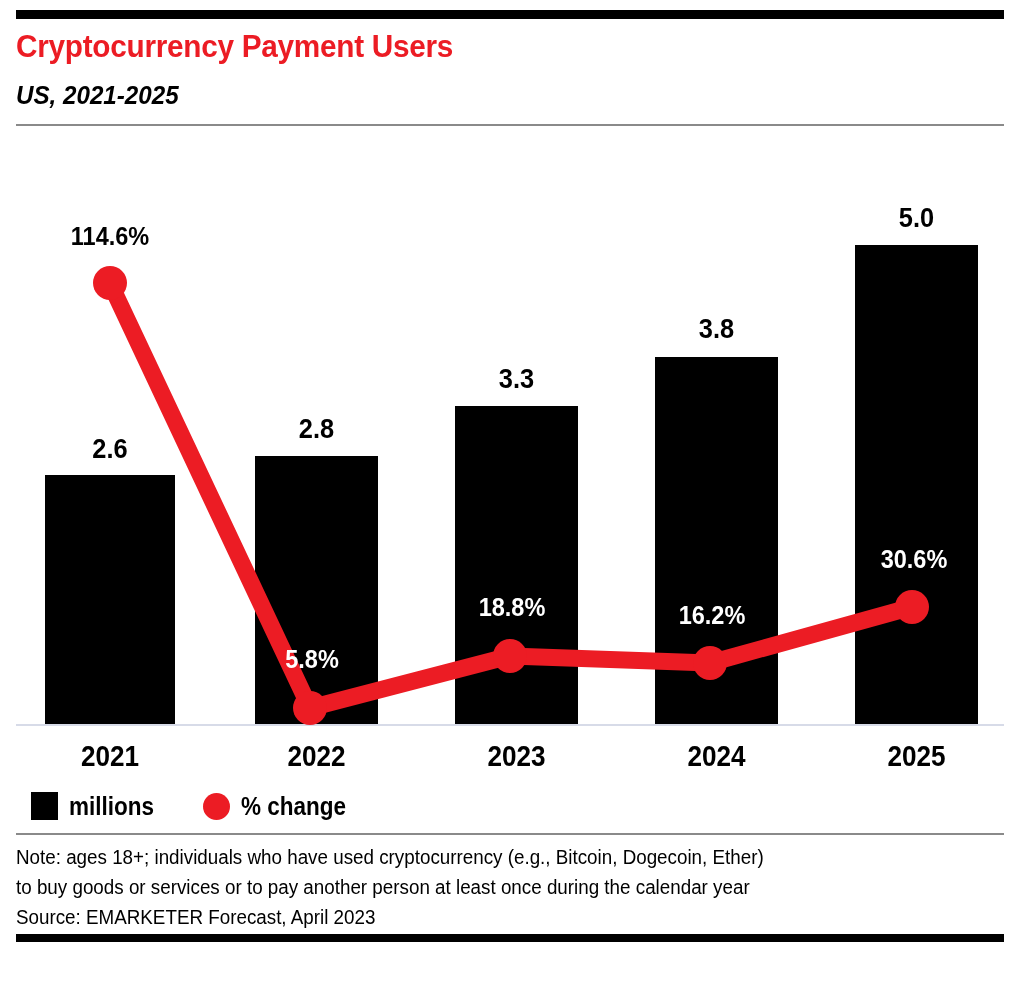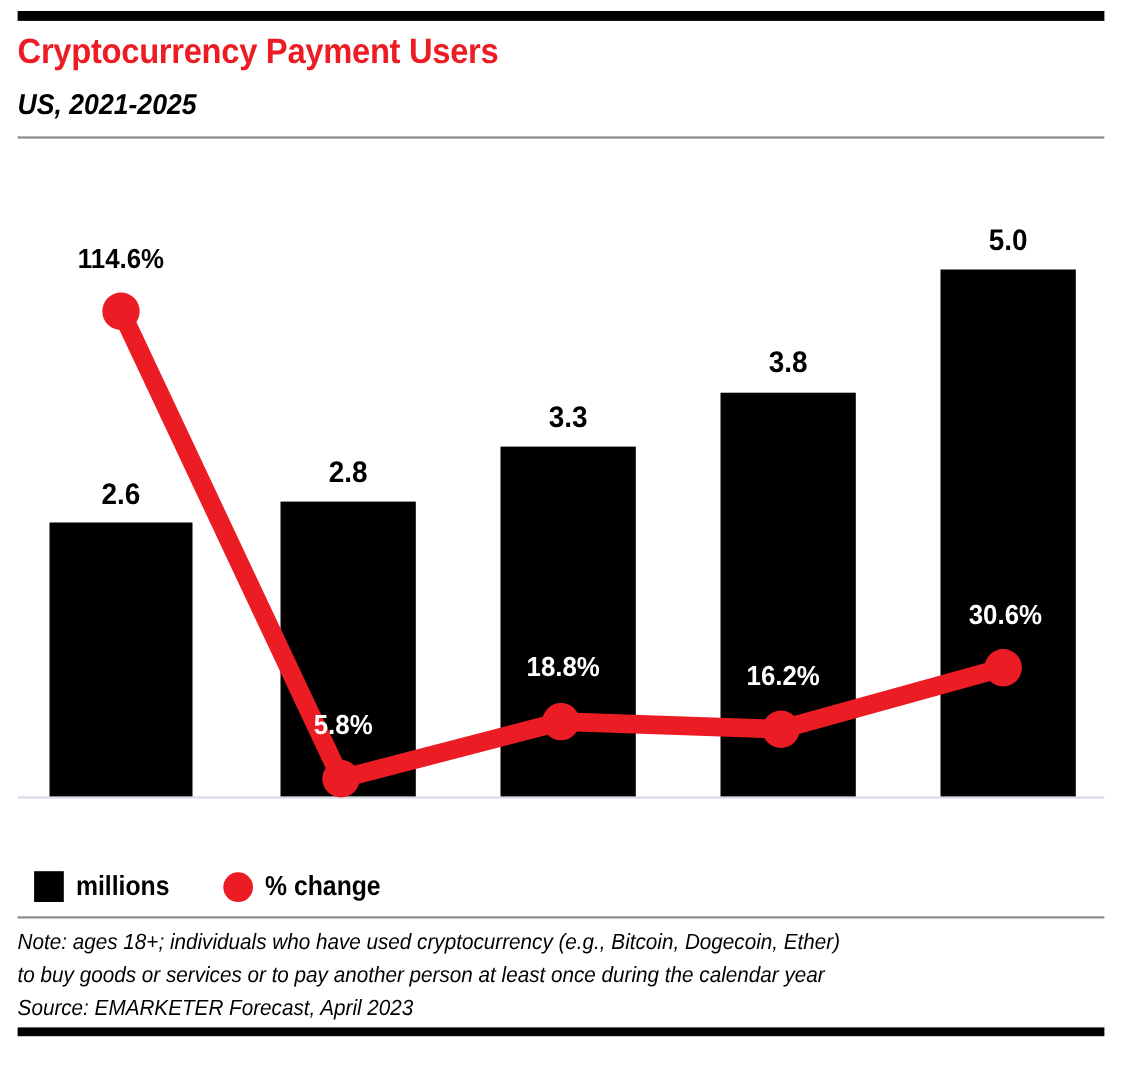--- a/index.html
+++ b/index.html
@@ -150,21 +150,21 @@
   .legend-rule {
     position: absolute;
     left: 16px;
     top: 833px;
     width: 988px;
     height: 2px;
     background: #8a8a8a;
   }
 
   
-  .notes { position: absolute; left: 16px; top: 842px; width: 988px; font-style: italic; }
+  .notes { position: absolute; left: 16px; top: 842px; width: 988px; }
   .note-line {
     font-size: 20px;
     color: #000;
     line-height: 30px;
     transform: scaleX(0.94);
     transform-origin: left center;
     white-space: nowrap;
   }
   .bottom-rule {
     position: absolute;
@@ -230,20 +230,27 @@
         </g>
     </svg>
 
     <div class="pct-label off-bar" id="pl0" style="left: 20px; width: 180px; top: 72px;">114.6%</div>
     <div class="pct-label on-bar" id="pl1" style="left: 222px; width: 180px; top: 495px;">5.8%</div>
     <div class="pct-label on-bar" id="pl2" style="left: 422px; width: 180px; top: 443px;">18.8%</div>
     <div class="pct-label on-bar" id="pl3" style="left: 622px; width: 180px; top: 451px;">16.2%</div>
     <div class="pct-label on-bar" id="pl4" style="left: 824px; width: 180px; top: 395px;">30.6%</div>
   </div>
 
+  <div class="xlabels">
+    <div class="xlabel" id="xl0" style="left: 45px; width: 130px; top: 0px;">2021</div>
+    <div class="xlabel" id="xl1" style="left: 255px; width: 123px; top: 0px;">2022</div>
+    <div class="xlabel" id="xl2" style="left: 455px; width: 123px; top: 0px;">2023</div>
+    <div class="xlabel" id="xl3" style="left: 655px; width: 123px; top: 0px;">2024</div>
+    <div class="xlabel" id="xl4" style="left: 855px; width: 123px; top: 0px;">2025</div>
+  </div>
 
   <div class="legend">
     <div class="legend-item">
       <span class="swatch-square"></span>
       <span class="legend-label">millions</span>
     </div>
     <div class="legend-item">
       <span class="swatch-circle"></span>
       <span class="legend-label">% change</span>
     </div>

